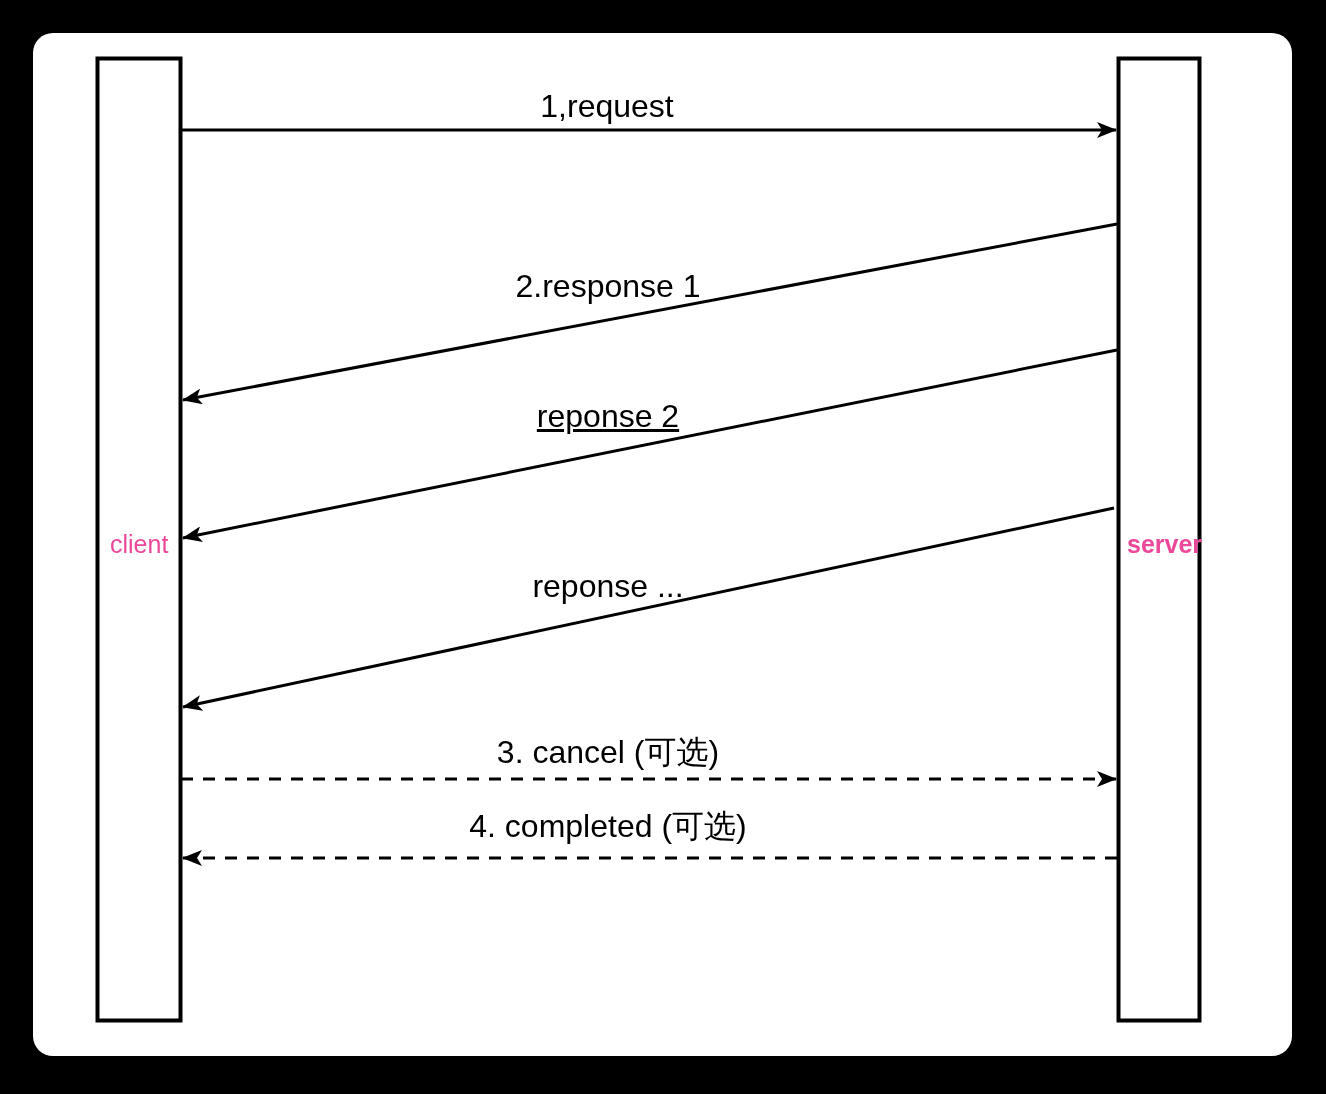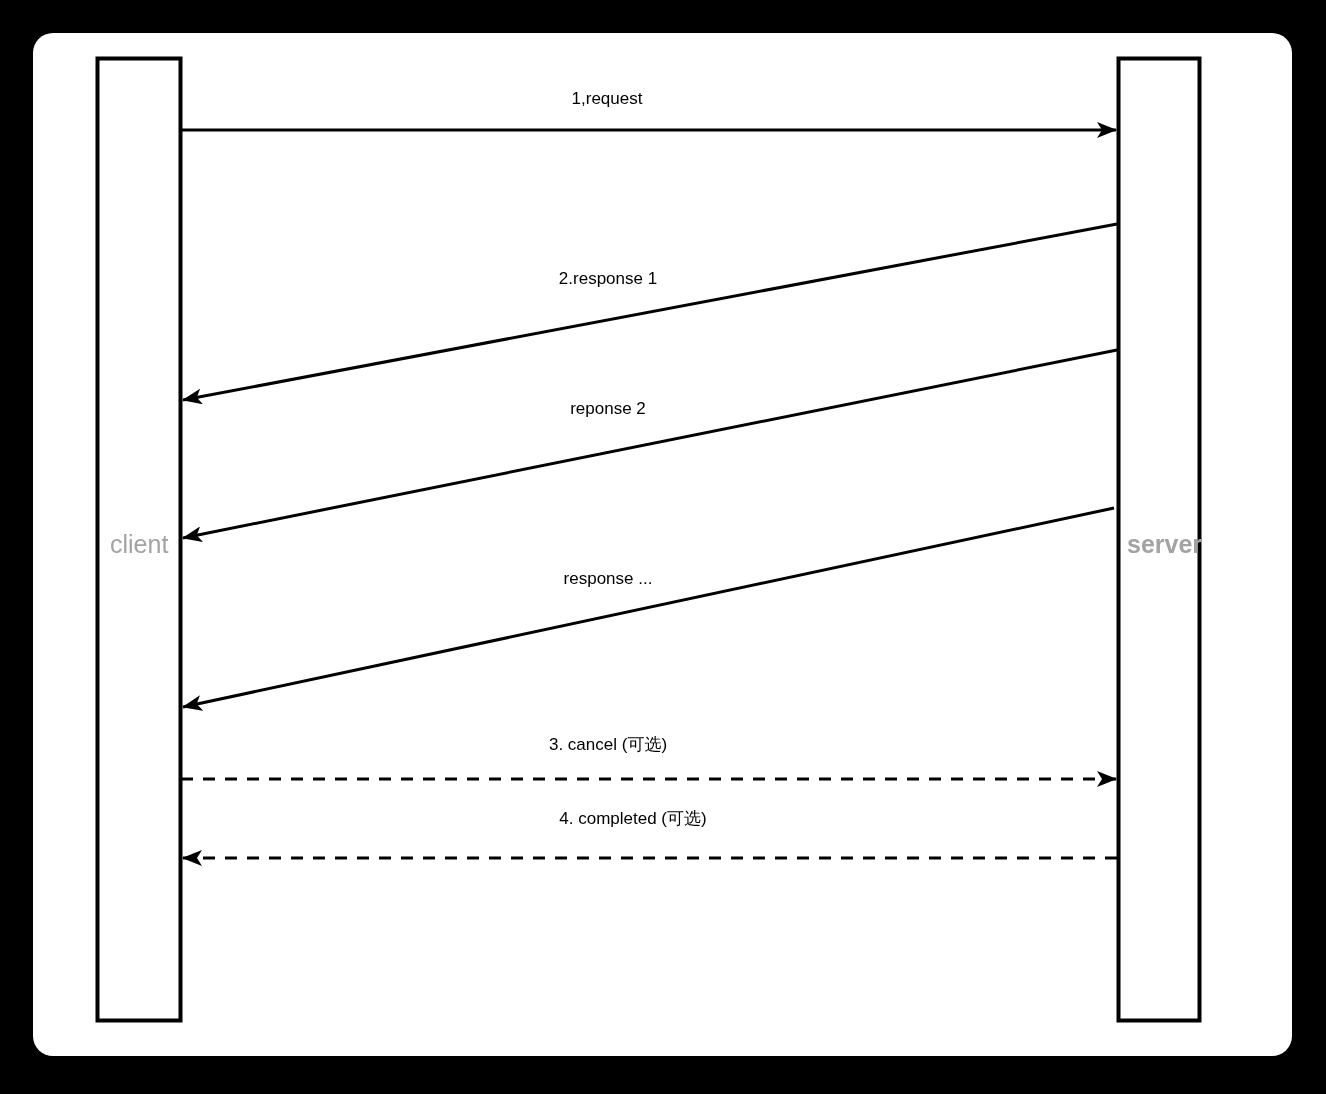--- a/index.html
+++ b/index.html
@@ -30,32 +30,32 @@
   }
   #diagram {
     position: absolute;
     left: 0;
     top: 0;
     width: 1326px;
     height: 1094px;
   }
   .lbl {
     position: absolute;
-    font-size: 17px;
+    font-size: 32px;
     color: #000000;
     white-space: nowrap;
     line-height: 1;
   }
   .lbl-center {
     transform: translateX(-50%);
   }
   .actor-lbl {
     position: absolute;
     font-size: 25px;
-    color: #a3a3a3;
+    color: #ec4899;
     white-space: nowrap;
     line-height: 1;
   }
 </style>
 </head>
 <body>
 
 <div id="stage">
   <div id="card"></div>
 
@@ -85,20 +85,20 @@
     <line x1="1117" y1="858" x2="183" y2="858" stroke="#000000" stroke-width="3" stroke-dasharray="12 10" marker-end="url(#arrowL)"></line>
   </svg>
 
   <div class="actor-lbl" style="left:110px; top:532px;">client</div>
   <div class="actor-lbl" style="left:1127px; top:532px;font-weight:bold;">server</div>
 
   <div class="lbl lbl-center" style="left:607px; top:90px;">1,request</div>
 
   <div class="lbl lbl-center" style="left:608px; top:270px;text-align:center;">2.response 1</div>
 
-  <div class="lbl lbl-center" style="left:608px; top:400px;">reponse 2</div>
+  <div class="lbl lbl-center" style="left:608px; top:400px;text-decoration:underline;">reponse 2</div>
 
-  <div class="lbl lbl-center" style="left:608px; top:570px;">response ...</div>
+  <div class="lbl lbl-center" style="left:608px; top:570px;">reponse ...</div>
 
   <div class="lbl lbl-center" style="left:608px; top:736px;">3. cancel (可选)</div>
 
-  <div class="lbl lbl-center" style="left:608px; top:810px;margin-left:25px;">4. completed (可选)</div>
+  <div class="lbl lbl-center" style="left:608px; top:810px;">4. completed (可选)</div>
 </div>
 
 </body></html>

